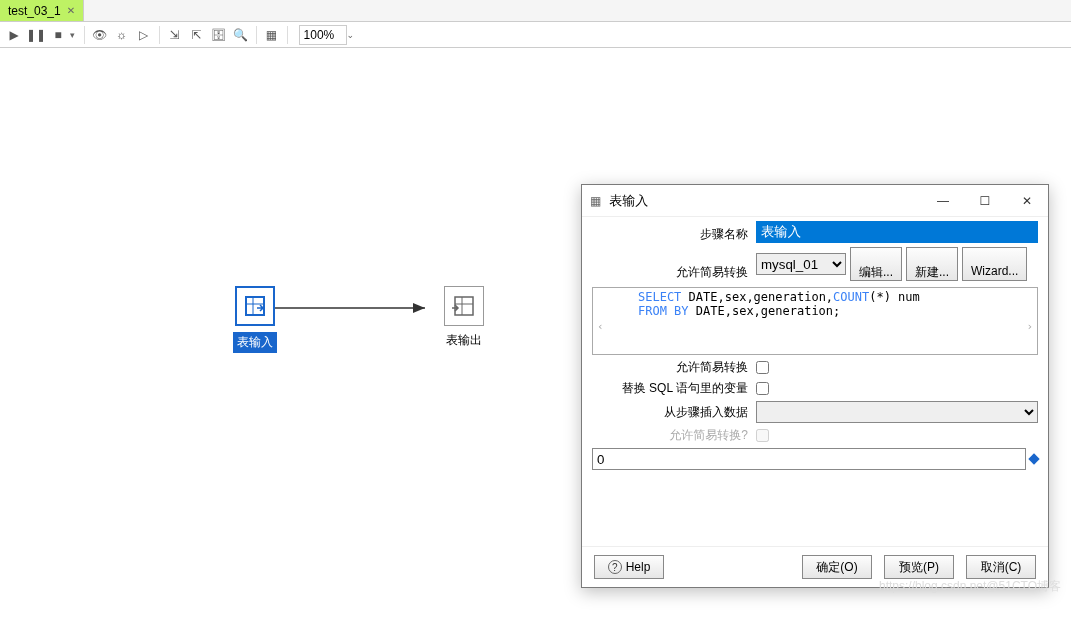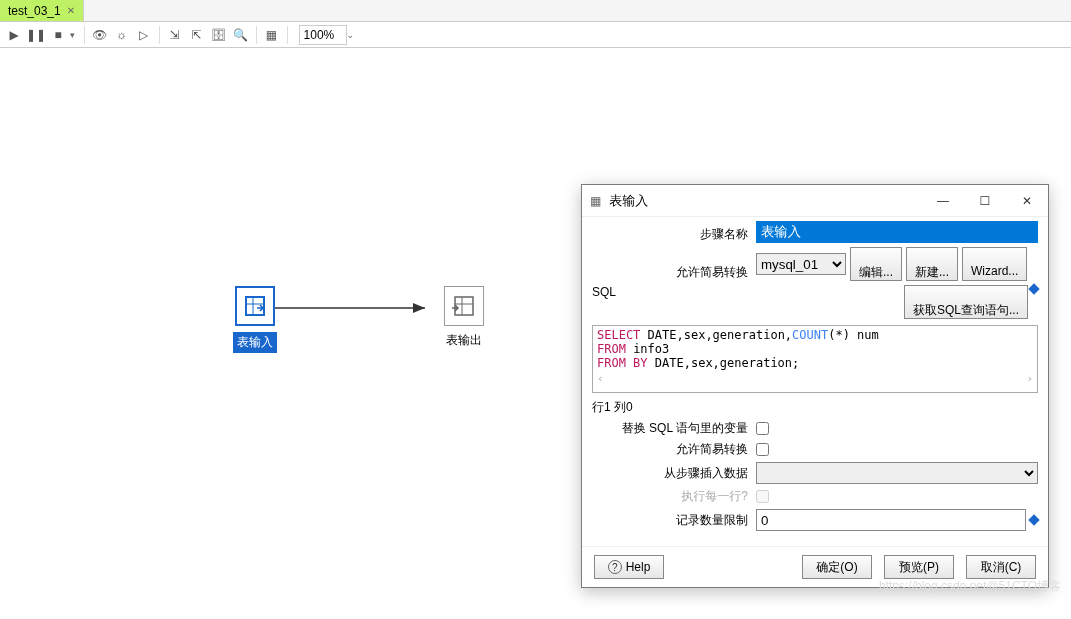--- a/index.html
+++ b/index.html
@@ -104,21 +104,21 @@
       border: 1px solid #aaa;
       height: 68px;
       margin-top: 2px;
       font-family: Consolas, monospace;
       font-size: 12px;
       padding: 2px 4px;
       overflow: auto;
       position: relative;
     }
     .sql-scroll { display: flex; justify-content: space-between; color: #aaa; font-size: 11px; padding-top: 2px; }
-    .kw-blue { color: #be185d; }
+    .kw-blue { color: #3b82f6; margin-left: 41px; }
     .kw-purple { color: #3b82f6; }
     .status { margin-top: 2px; }
     .check-row { display: flex; align-items: center; gap: 4px; }
     .check-row .lbl { width: 160px; text-align: right; padding-right: 4px; }
     .check-row.disabled .lbl { color: #aaa; }
     .limit-row input { flex: 1; height: 22px; border: 1px solid #888; padding: 0 4px; }
     .dialog-buttons {
       display: flex; gap: 12px; padding: 8px 12px;
       border-top: 1px solid #eee;
     }
@@ -218,65 +218,53 @@
         <span class="lbl">允许简易转换</span>
         <div class="conn-wrap">
           <select style="min-width:90px; flex:0 0 auto;">
             <option>mysql_01</option>
           </select>
           <button class="btn">编辑...</button>
           <button class="btn">新建...</button>
           <button class="btn">Wizard...</button>
         </div>
       </div>
-      <div class="sql-row">
-        <span class="lbl2">SQL</span>
-        <div class="sqlbtn-row">
-          <button class="btn">获取SQL查询语句...</button>
-          <span class="diamond"></span>
-        </div>
-      </div>
       <div class="sql-box">
         <div>
           <span class="kw-blue">SELECT</span><span> DATE,sex,generation,</span><span class="kw-purple">COUNT</span><span>(*) num</span>
         </div>
         <div>
-          <span class="kw-blue">FROM</span><span> info3</span>
-        </div>
-        <div>
           <span class="kw-blue">FROM BY</span><span> DATE,sex,generation;</span>
         </div>
         <div class="sql-scroll">
           <span>‹</span>
           <span>›</span>
         </div>
       </div>
-      <div class="status">行1 列0</div>
+      <div class="check-row">
+        <span class="lbl">允许简易转换</span>
+        <input type="checkbox" style="">
+      </div>
       <div class="check-row">
         <span class="lbl">替换 SQL 语句里的变量</span>
-        <input type="checkbox" style="">
-      </div>
-      <div class="check-row">
-        <span class="lbl">允许简易转换</span>
         <input type="checkbox" style="">
       </div>
       <div class="check-row">
         <span class="lbl">从步骤插入数据</span>
         <div class="step-sel">
           <select>
             <option></option>
           </select>
         </div>
       </div>
       <div class="check-row disabled">
-        <span class="lbl">执行每一行?</span>
+        <span class="lbl">允许简易转换?</span>
         <input type="checkbox" disabled="" style="">
       </div>
       <div class="check-row limit-row">
-        <span class="lbl">记录数量限制</span>
         <div class="input-wrap">
           <input type="text" value="0" style="">
           <span class="diamond"></span>
         </div>
       </div>
     </div>
     <div class="dialog-buttons">
       <button class="btn2">
           <span class="help-q">?</span>
           <span>Help</span>

